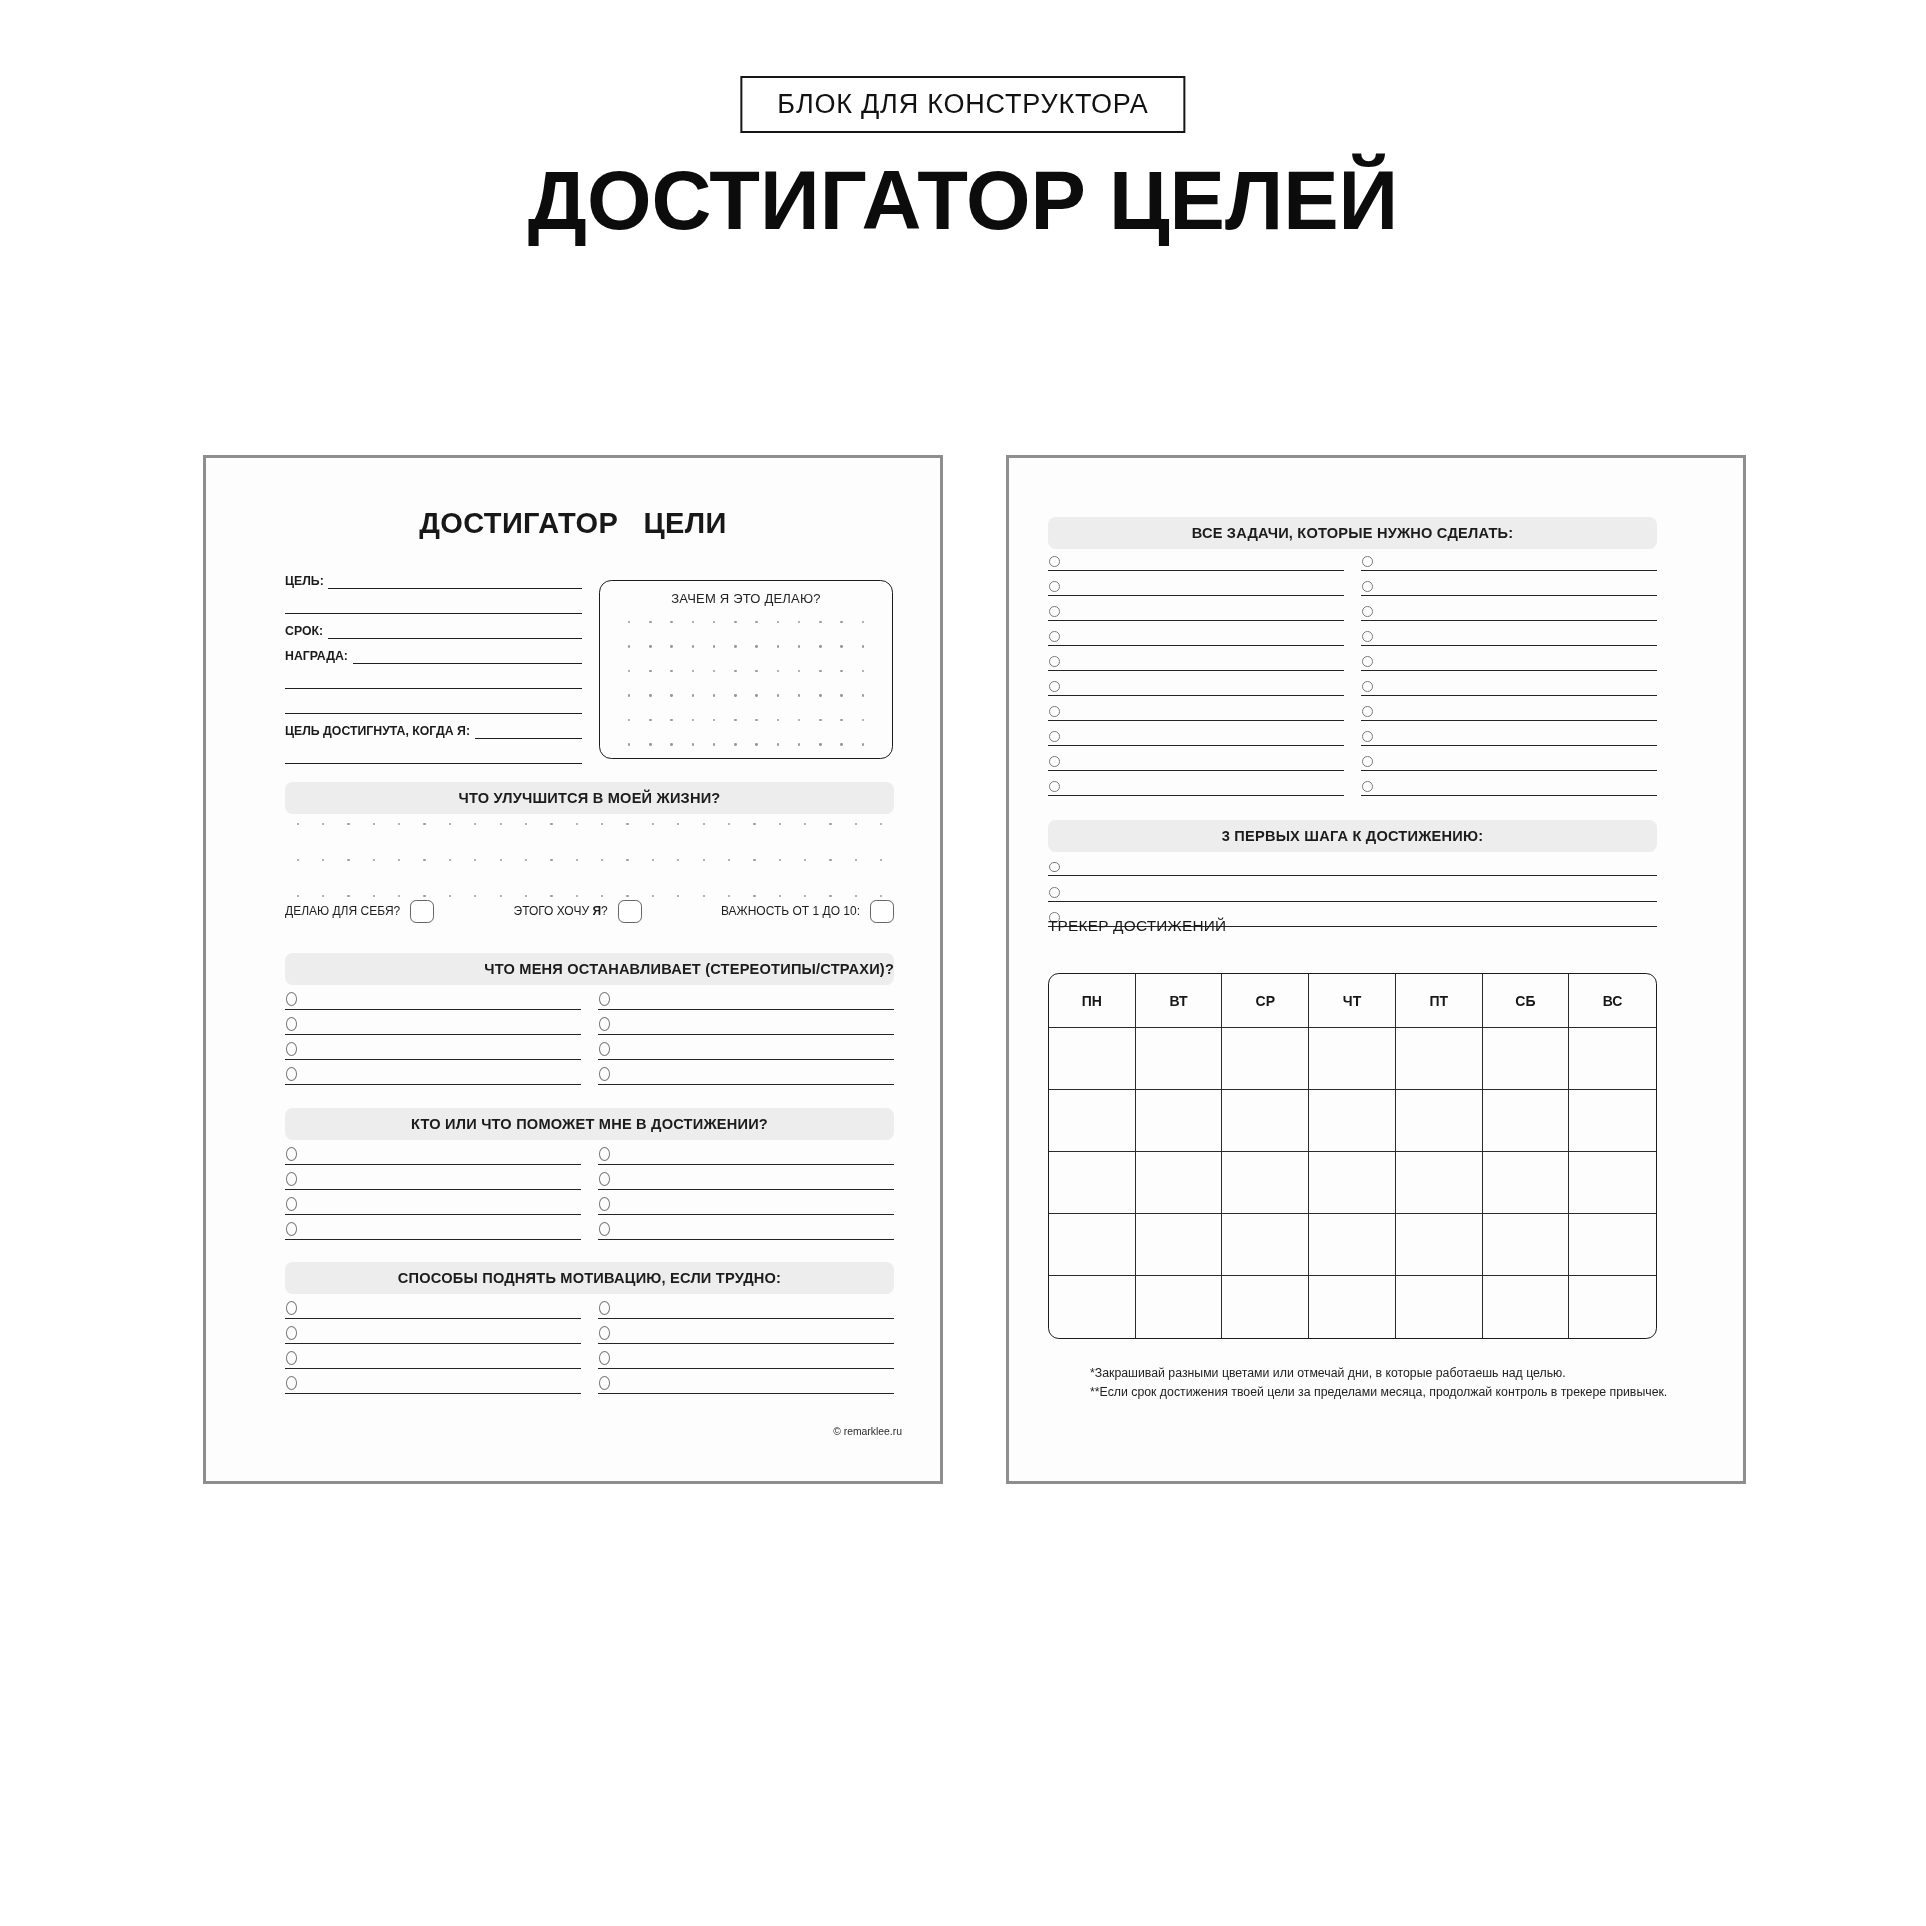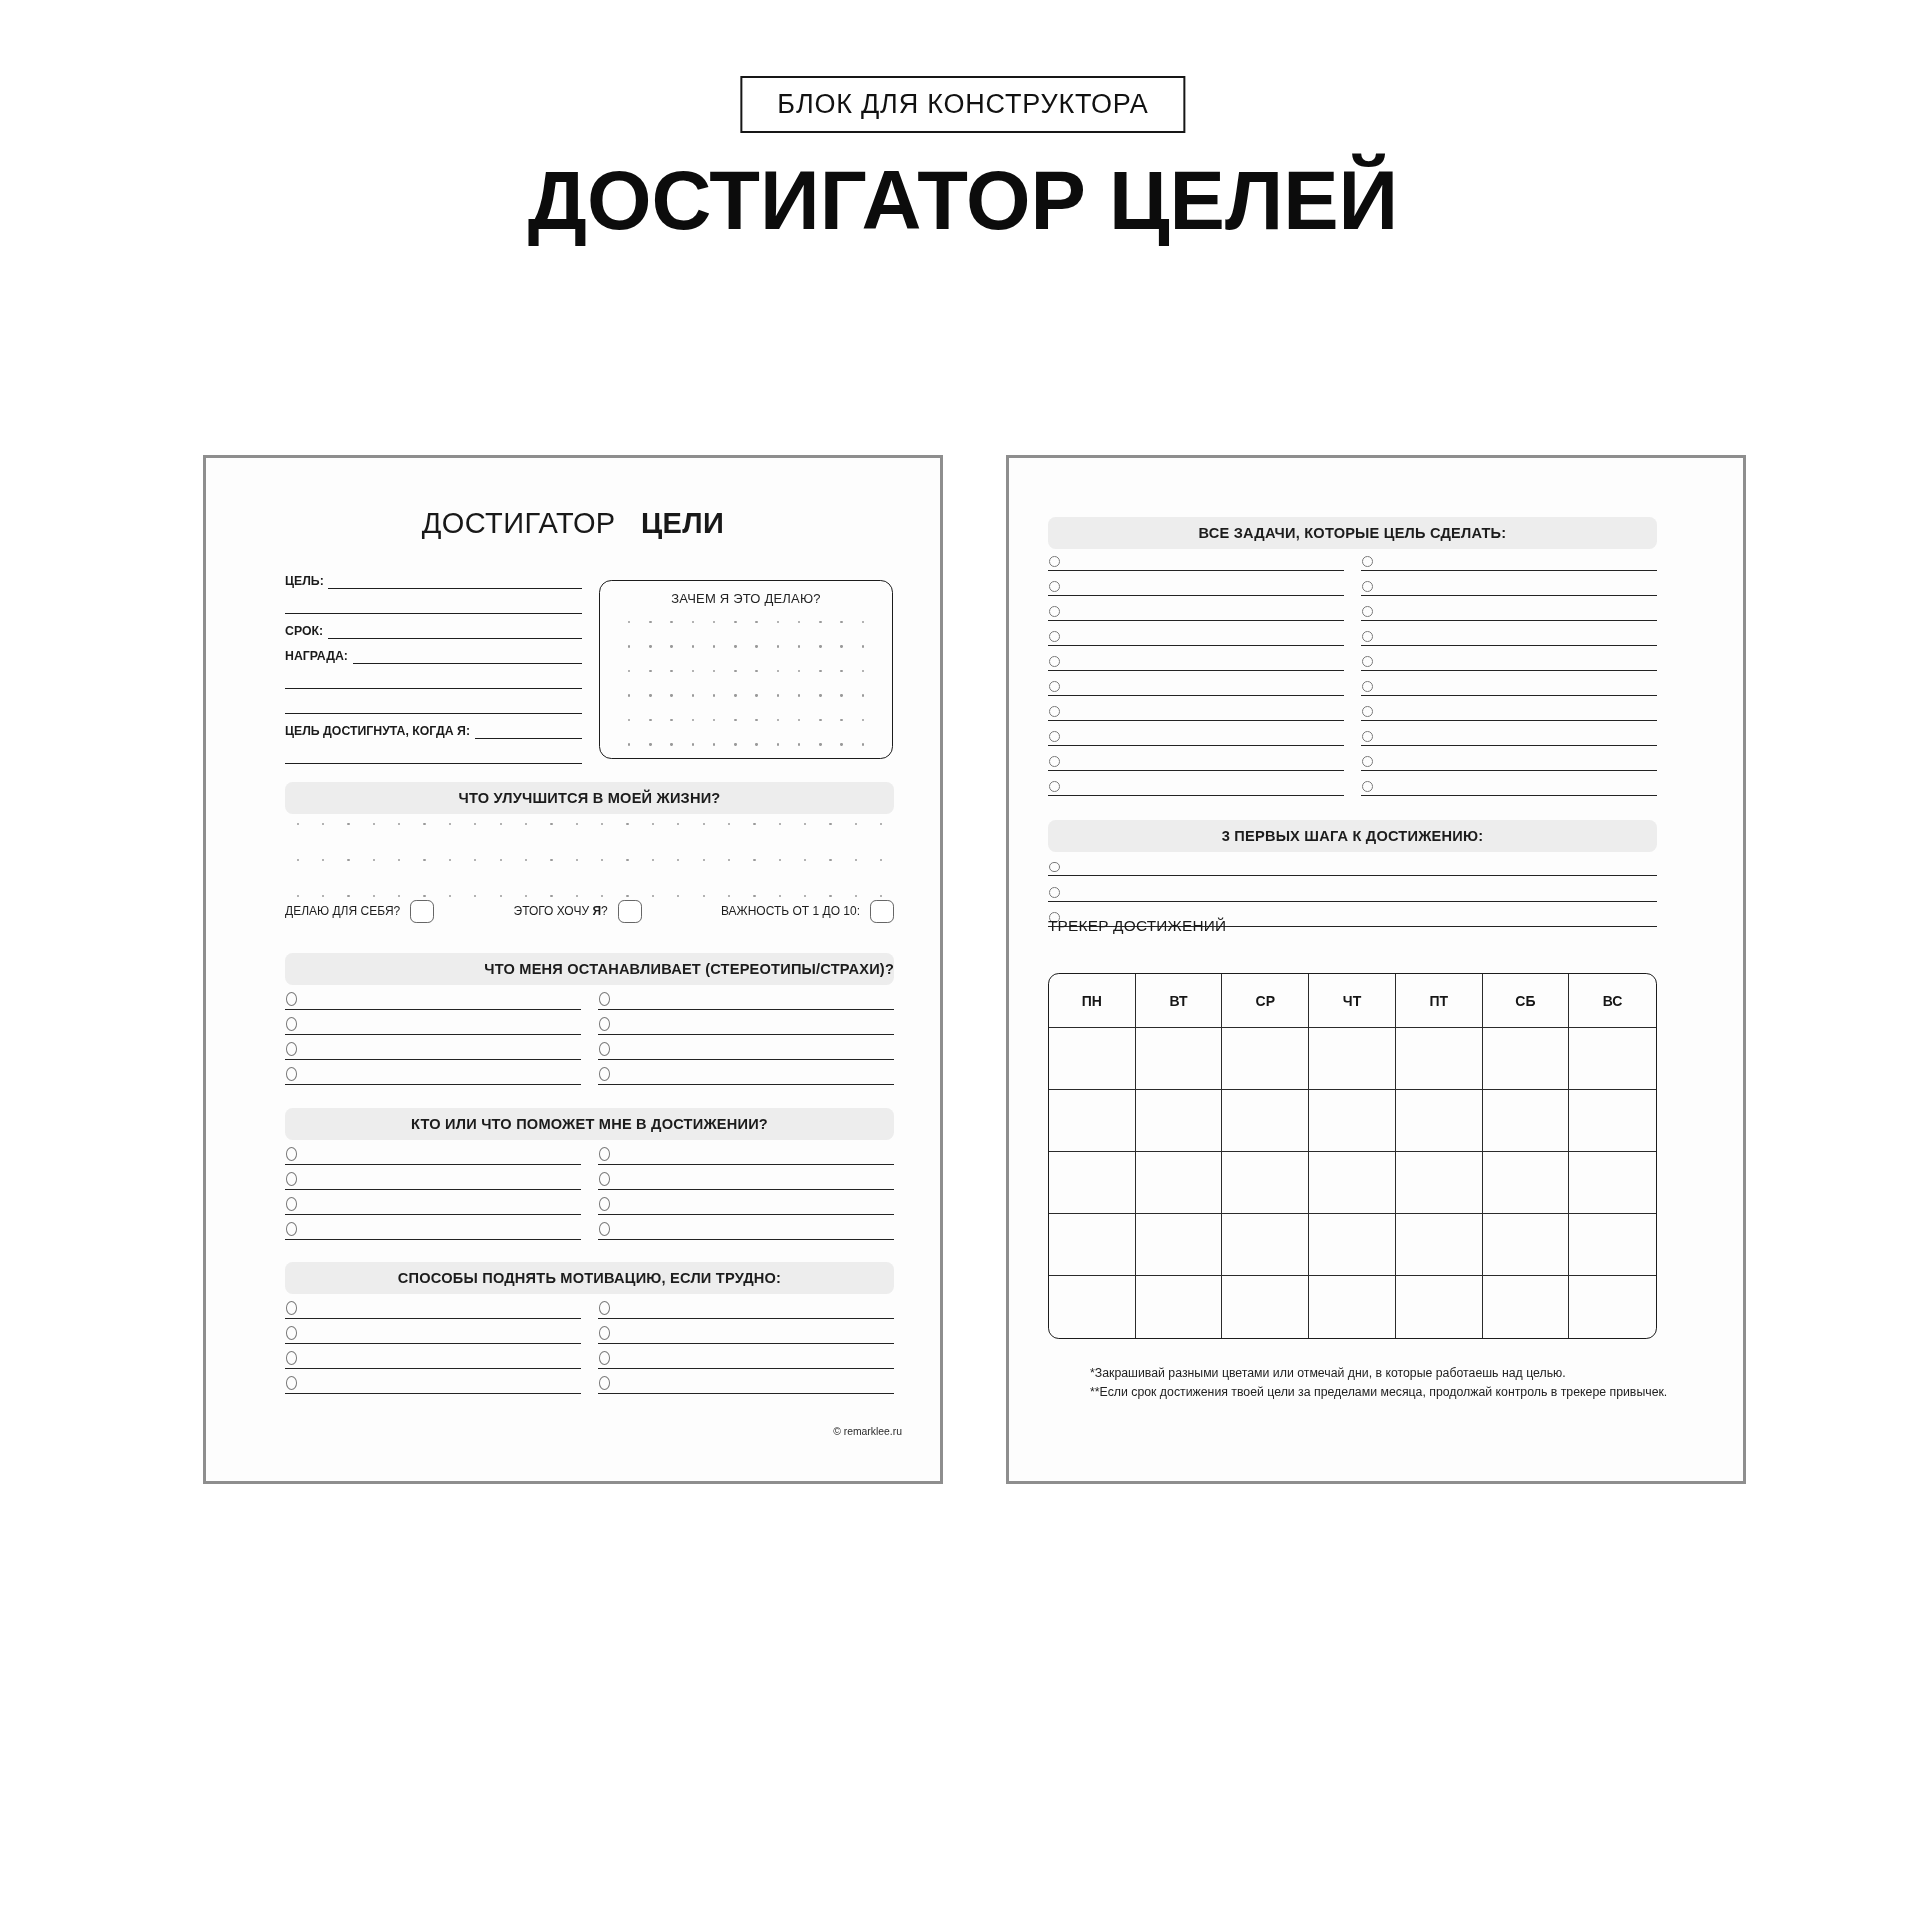--- a/index.html
+++ b/index.html
@@ -29,21 +29,21 @@
 
   .gray-bar {
     position:absolute; height:32px; background:#ededed; border-radius:7.7px;
     font-size:14.6px; font-weight:700; text-align:center; line-height:32px;
     color:#1c1c1c; letter-spacing:0.2px;
   }
 
   
   .lp-title { position:absolute; top:49px; left:0; width:100%; text-align:center;
               font-size:29px; letter-spacing:0.4px; color:#181818; }
-  .lp-title .t-reg  { font-weight:400; }
+  .lp-title .t-reg  { font-weight:700; }
   .lp-title .t-bold { font-weight:800; }
 
   .lp-fields { position:absolute; left:79px; top:106px; width:297px; }
   .field-row { height:25px; display:flex; align-items:flex-end; }
   .field-label { font-size:12.3px; font-weight:700; white-space:nowrap;
                  padding-right:4.6px; padding-bottom:0px; line-height:15.4px; }
   .field-line { flex:1 1 auto; border-bottom:1.5px solid #1f1f1f; height:100%; }
 
   .why-box { position:absolute; left:393px; top:122px; width:294px; height:179px;
              border:1.5px solid #1c1c1c; border-radius:12.3px; background:#fdfdfd; }
@@ -406,21 +406,21 @@
           <span class="bullet"></span>
         </div>
       </div>
     </div>
 
   <div class="lp-footer">© remarklee.ru</div>
 </div>
 
 <div class="page page-right">
 
-  <div class="gray-bar rp-bar-tasks">ВСЕ ЗАДАЧИ, КОТОРЫЕ ЦЕЛЬ СДЕЛАТЬ:</div>
+  <div class="gray-bar rp-bar-tasks">ВСЕ ЗАДАЧИ, КОТОРЫЕ НУЖНО СДЕЛАТЬ:</div>
   <div class="section-rows rp-tasks">
       <div class="sec-col">
         <div class="bullet-row">
           <span class="bullet round"></span>
         </div>
         <div class="bullet-row">
           <span class="bullet round"></span>
         </div>
         <div class="bullet-row">
           <span class="bullet round"></span>

